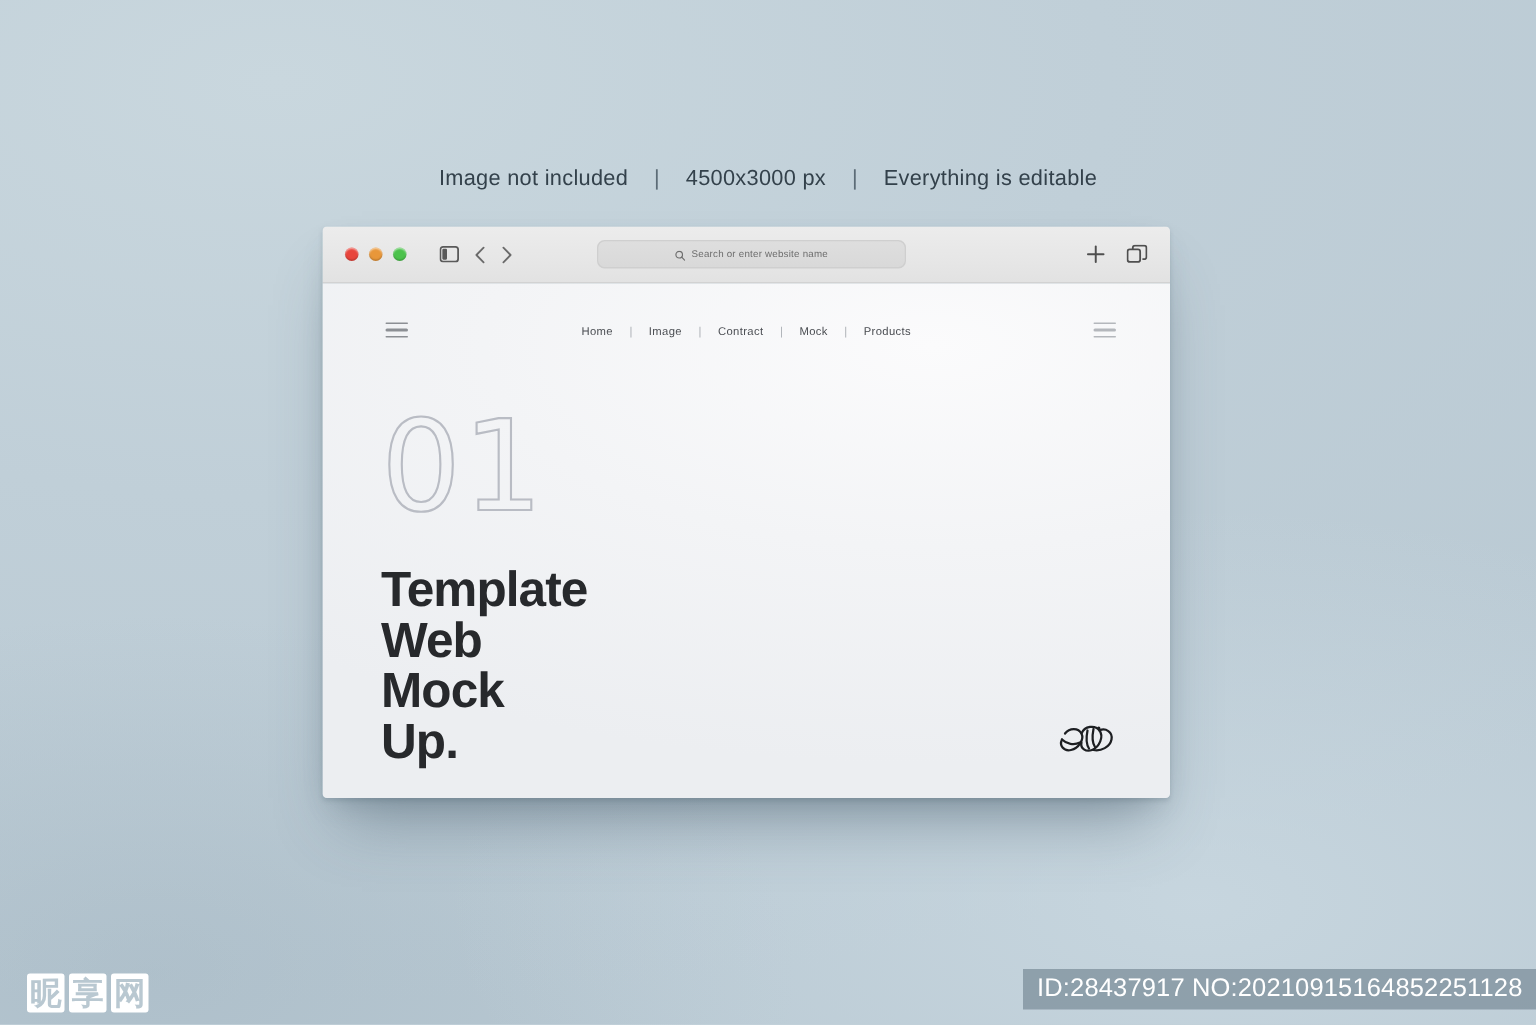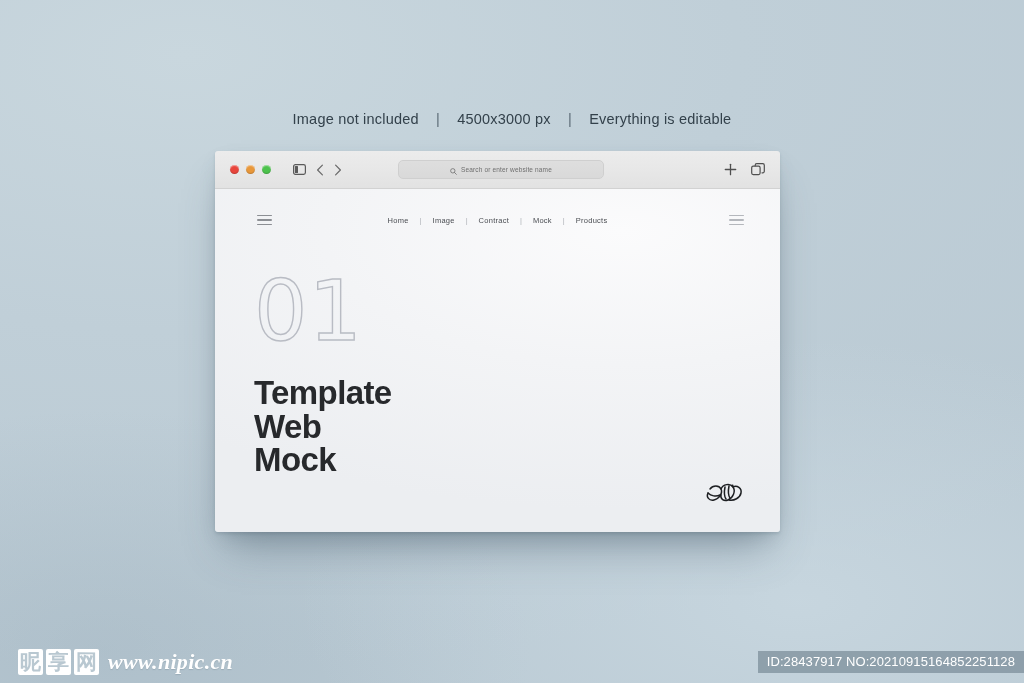--- a/index.html
+++ b/index.html
@@ -256,21 +256,21 @@
     color: #ffffff;
     letter-spacing: .3px;
     text-shadow: 0 1px 1px rgba(90,110,125,0.25);
   }
   #id-bar {
     position: absolute;
     right: 0;
     bottom: 10px;
     background: rgba(122,140,152,0.72);
     color: #ffffff;
-    font-size: 13px;
+    font-size: 17px;
     letter-spacing: .1px;
     padding: 3px 9px 4px 9px;
     white-space: nowrap;
   }
 </style>
 </head>
 <body>
 
 <div id="backdrop">
   <div id="backdrop-sheen"></div>
@@ -368,20 +368,21 @@
         <span></span>
       </div>
     </div>
 
     <div id="hero">
       <div id="hero-number">01</div>
       <div id="hero-title">
         <div>Template</div>
         <div>Web</div>
         <div>Mock</div>
+        <div>Up.</div>
       </div>
     </div>
 
     <div id="brand-logo">
       <svg width="44" height="34" viewBox="0 0 44 34">
         <g fill="none" stroke="#1d1f22" stroke-width="1.5" stroke-linecap="round">
           <path d="M7 11 C10 7, 16 7, 18 11 C20 15, 16 21, 11 22 C6 23, 3 19, 5 15"></path>
           <path d="M18 11 C20 6, 27 5, 30 9 C33 13, 30 20, 25 22 C21 23.5, 17 21, 18 17"></path>
           <path d="M30 9 C34 7, 39 10, 38 15 C37 20, 31 23, 26 22"></path>
           <path d="M22 9 C21 14, 21 18, 23 21"></path>
@@ -394,16 +395,15 @@
 
   </div>
 </div>
 
 <div id="watermark">
   <div id="watermark-cn">
     <span>昵</span>
     <span>享</span>
     <span>网</span>
   </div>
-  <div id="watermark-url">www.nipic.cn</div>
 </div>
 
 <div id="id-bar">ID:28437917 NO:20210915164852251128</div>
 
 </body></html>

